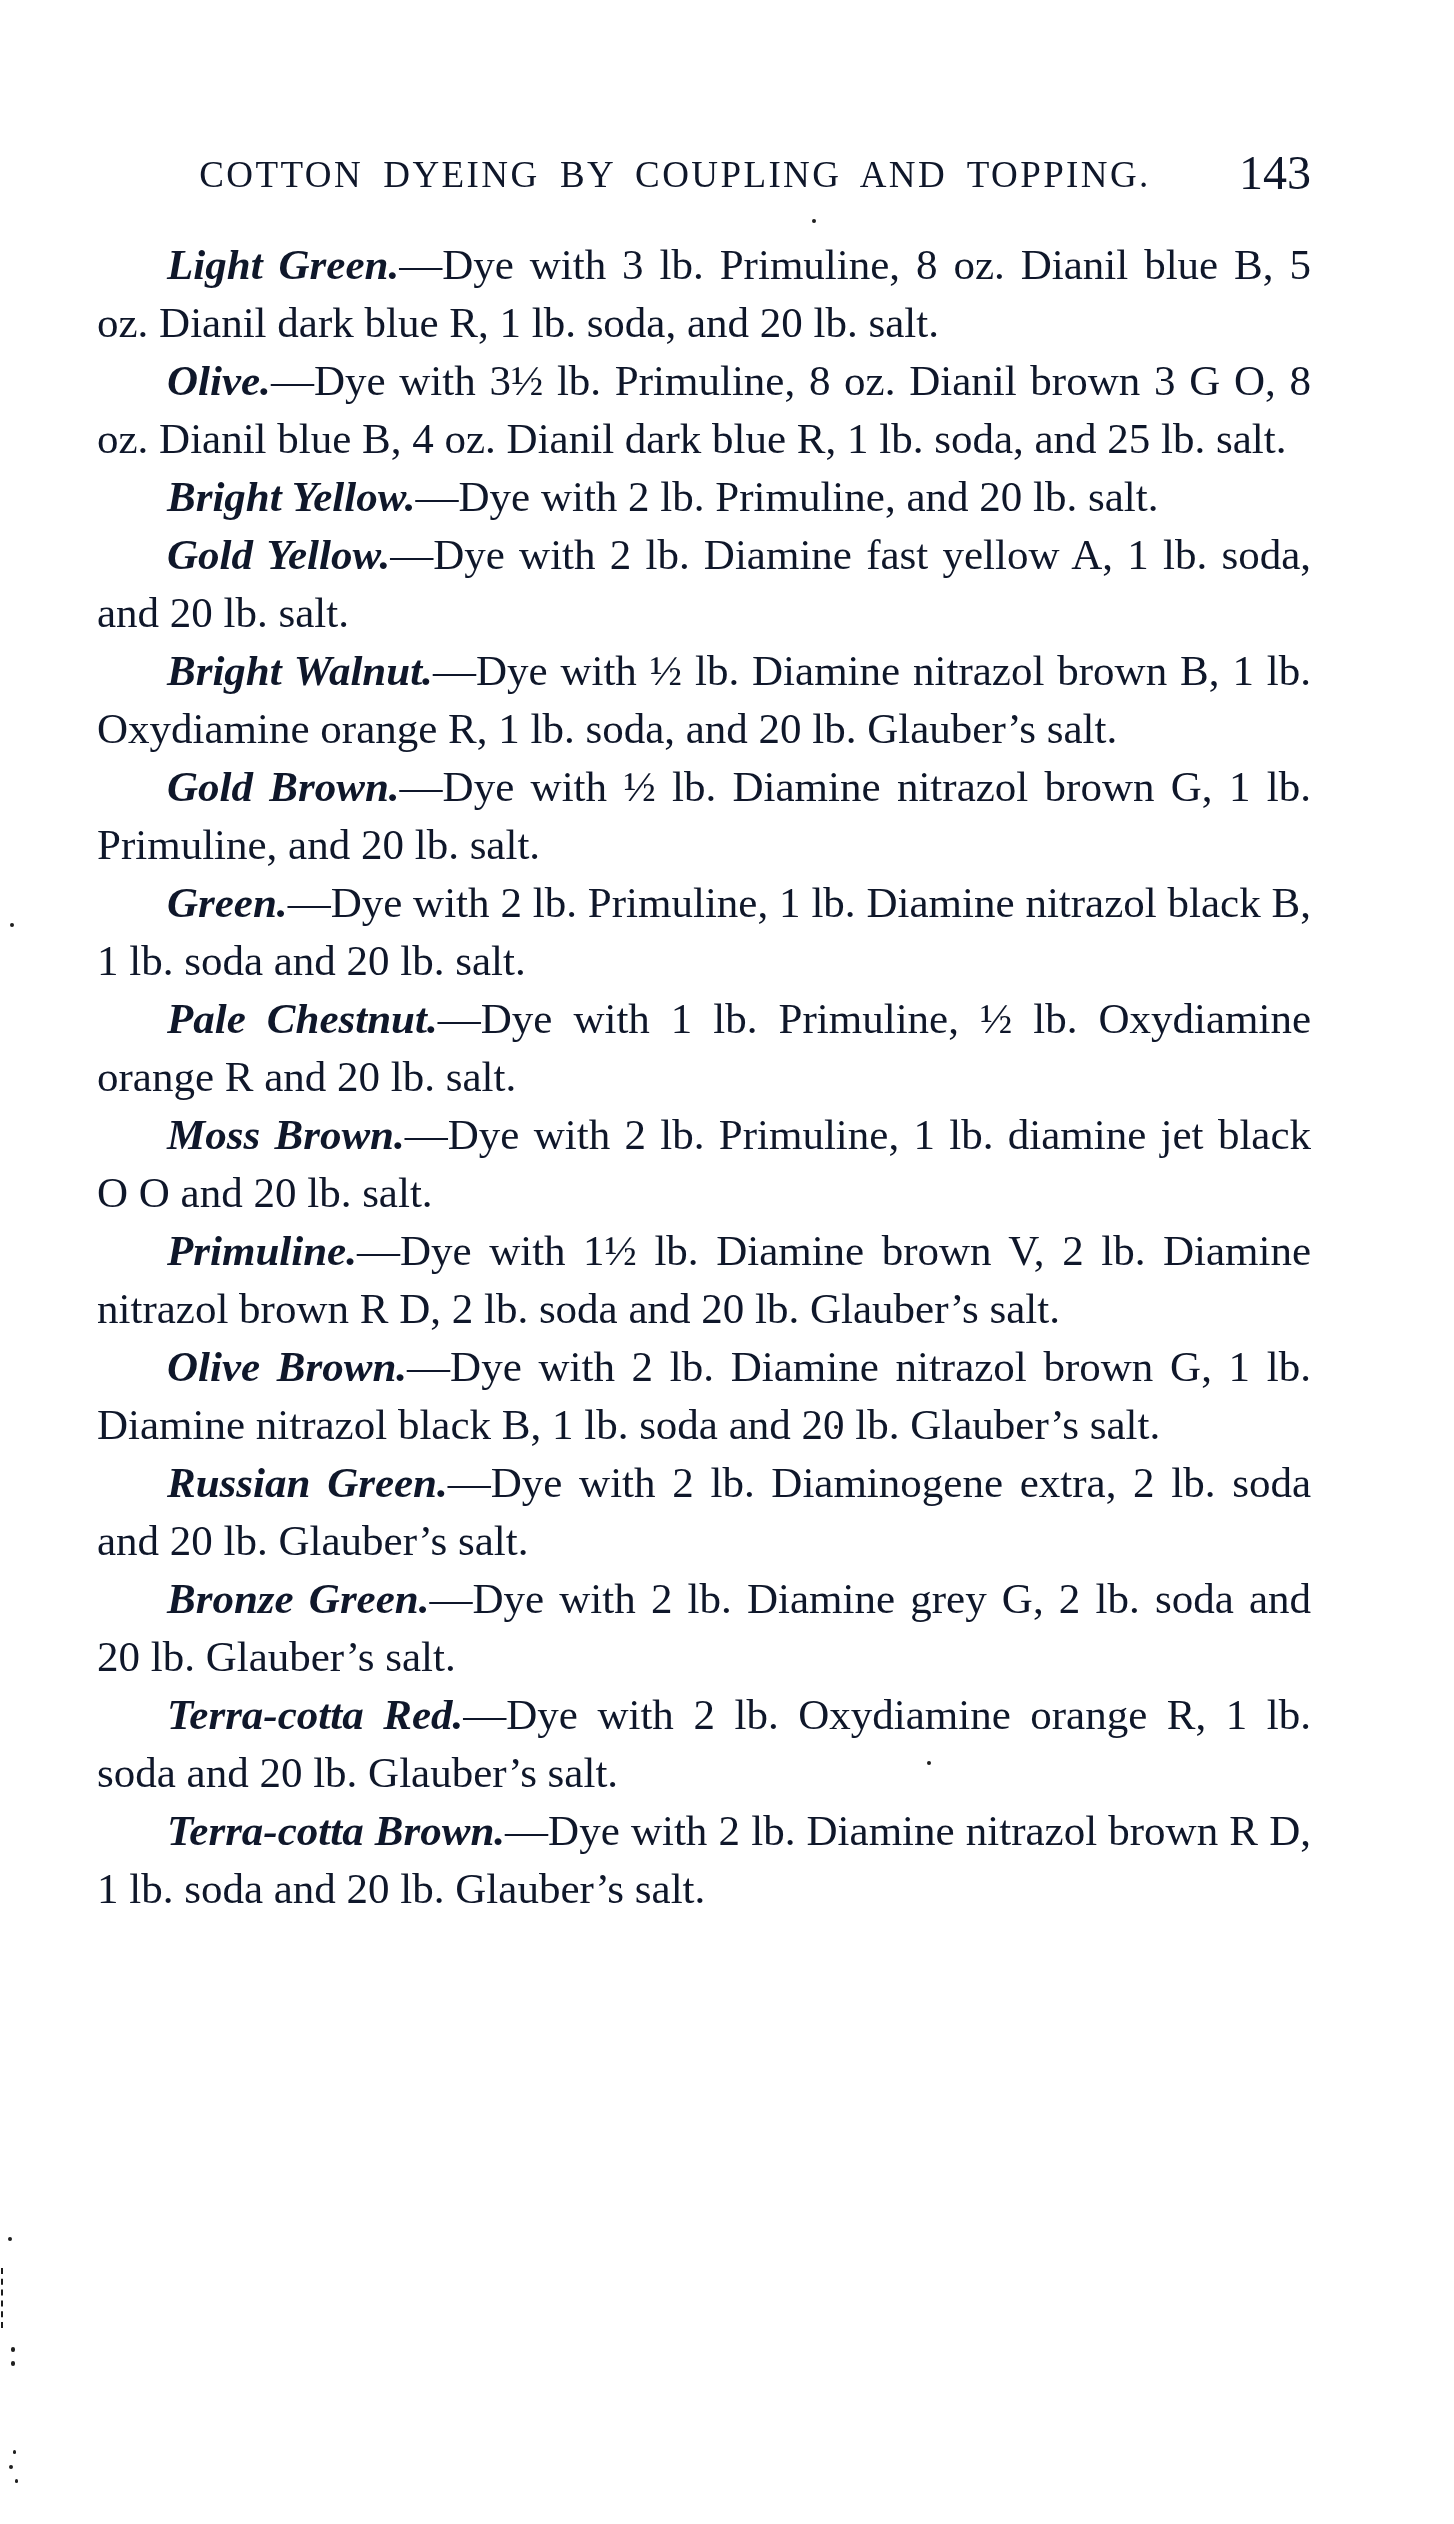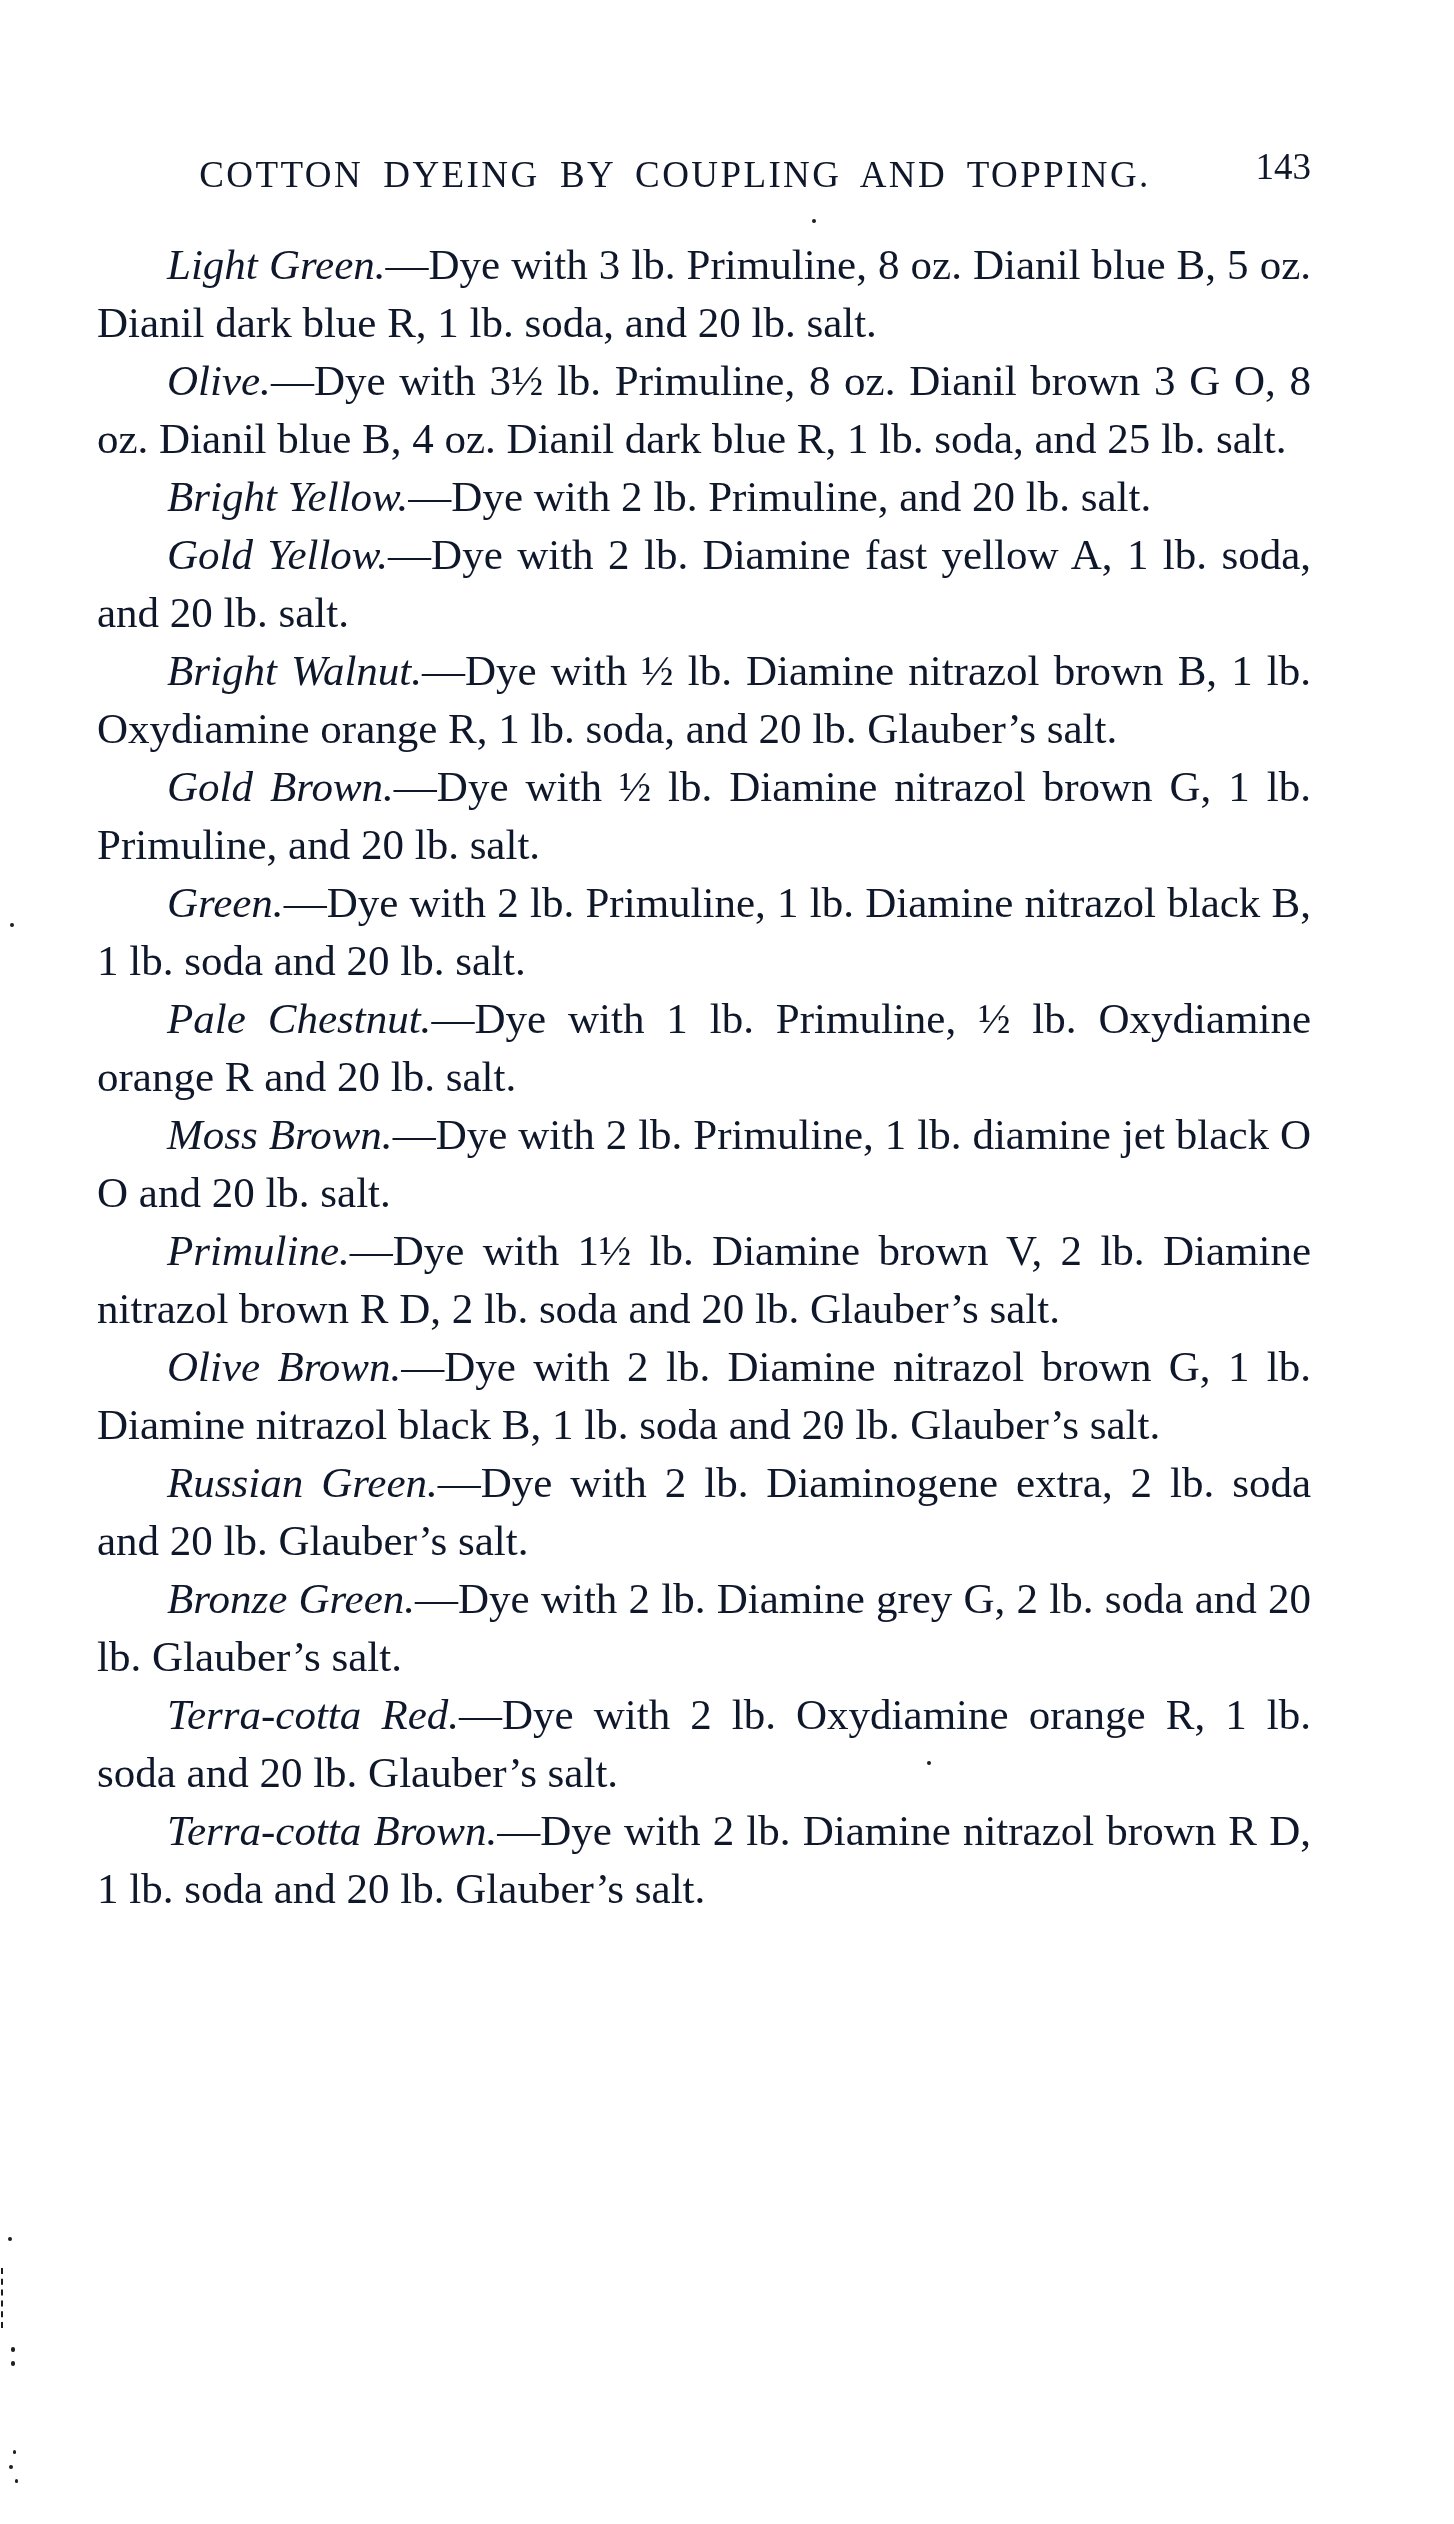--- a/index.html
+++ b/index.html
@@ -27,38 +27,38 @@
     text-align: center;
     font-size: 37px;
     letter-spacing: 2.4px;
     word-spacing: 8.7px;
     white-space: nowrap;
   }
   .page-number {
     position: absolute;
     right: 0;
     top: 0;
-    font-size: 37px;
+    font-size: 48px;
   }
   
   .text-block {
     position: absolute;
     left: 97px;
     top: 236px;
     width: 1214px;
     font-size: 43px;
     line-height: 58px;
     text-align: justify;
   }
   .para {
     margin: 0;
     padding: 0;
     text-indent: 70px;
   }
-  .rname { font-style: italic; }
+  .rname { font-style: italic; font-weight: bold; }
   
   .artifact { position: absolute; background: #1f1f1f; }
   .dash-line {
     position: absolute;
     left: 1px;
     top: 2268px;
     height: 60px;
     width: 0;
     border-left: 2.9px dashed #1c1c1c;
     background: none;

